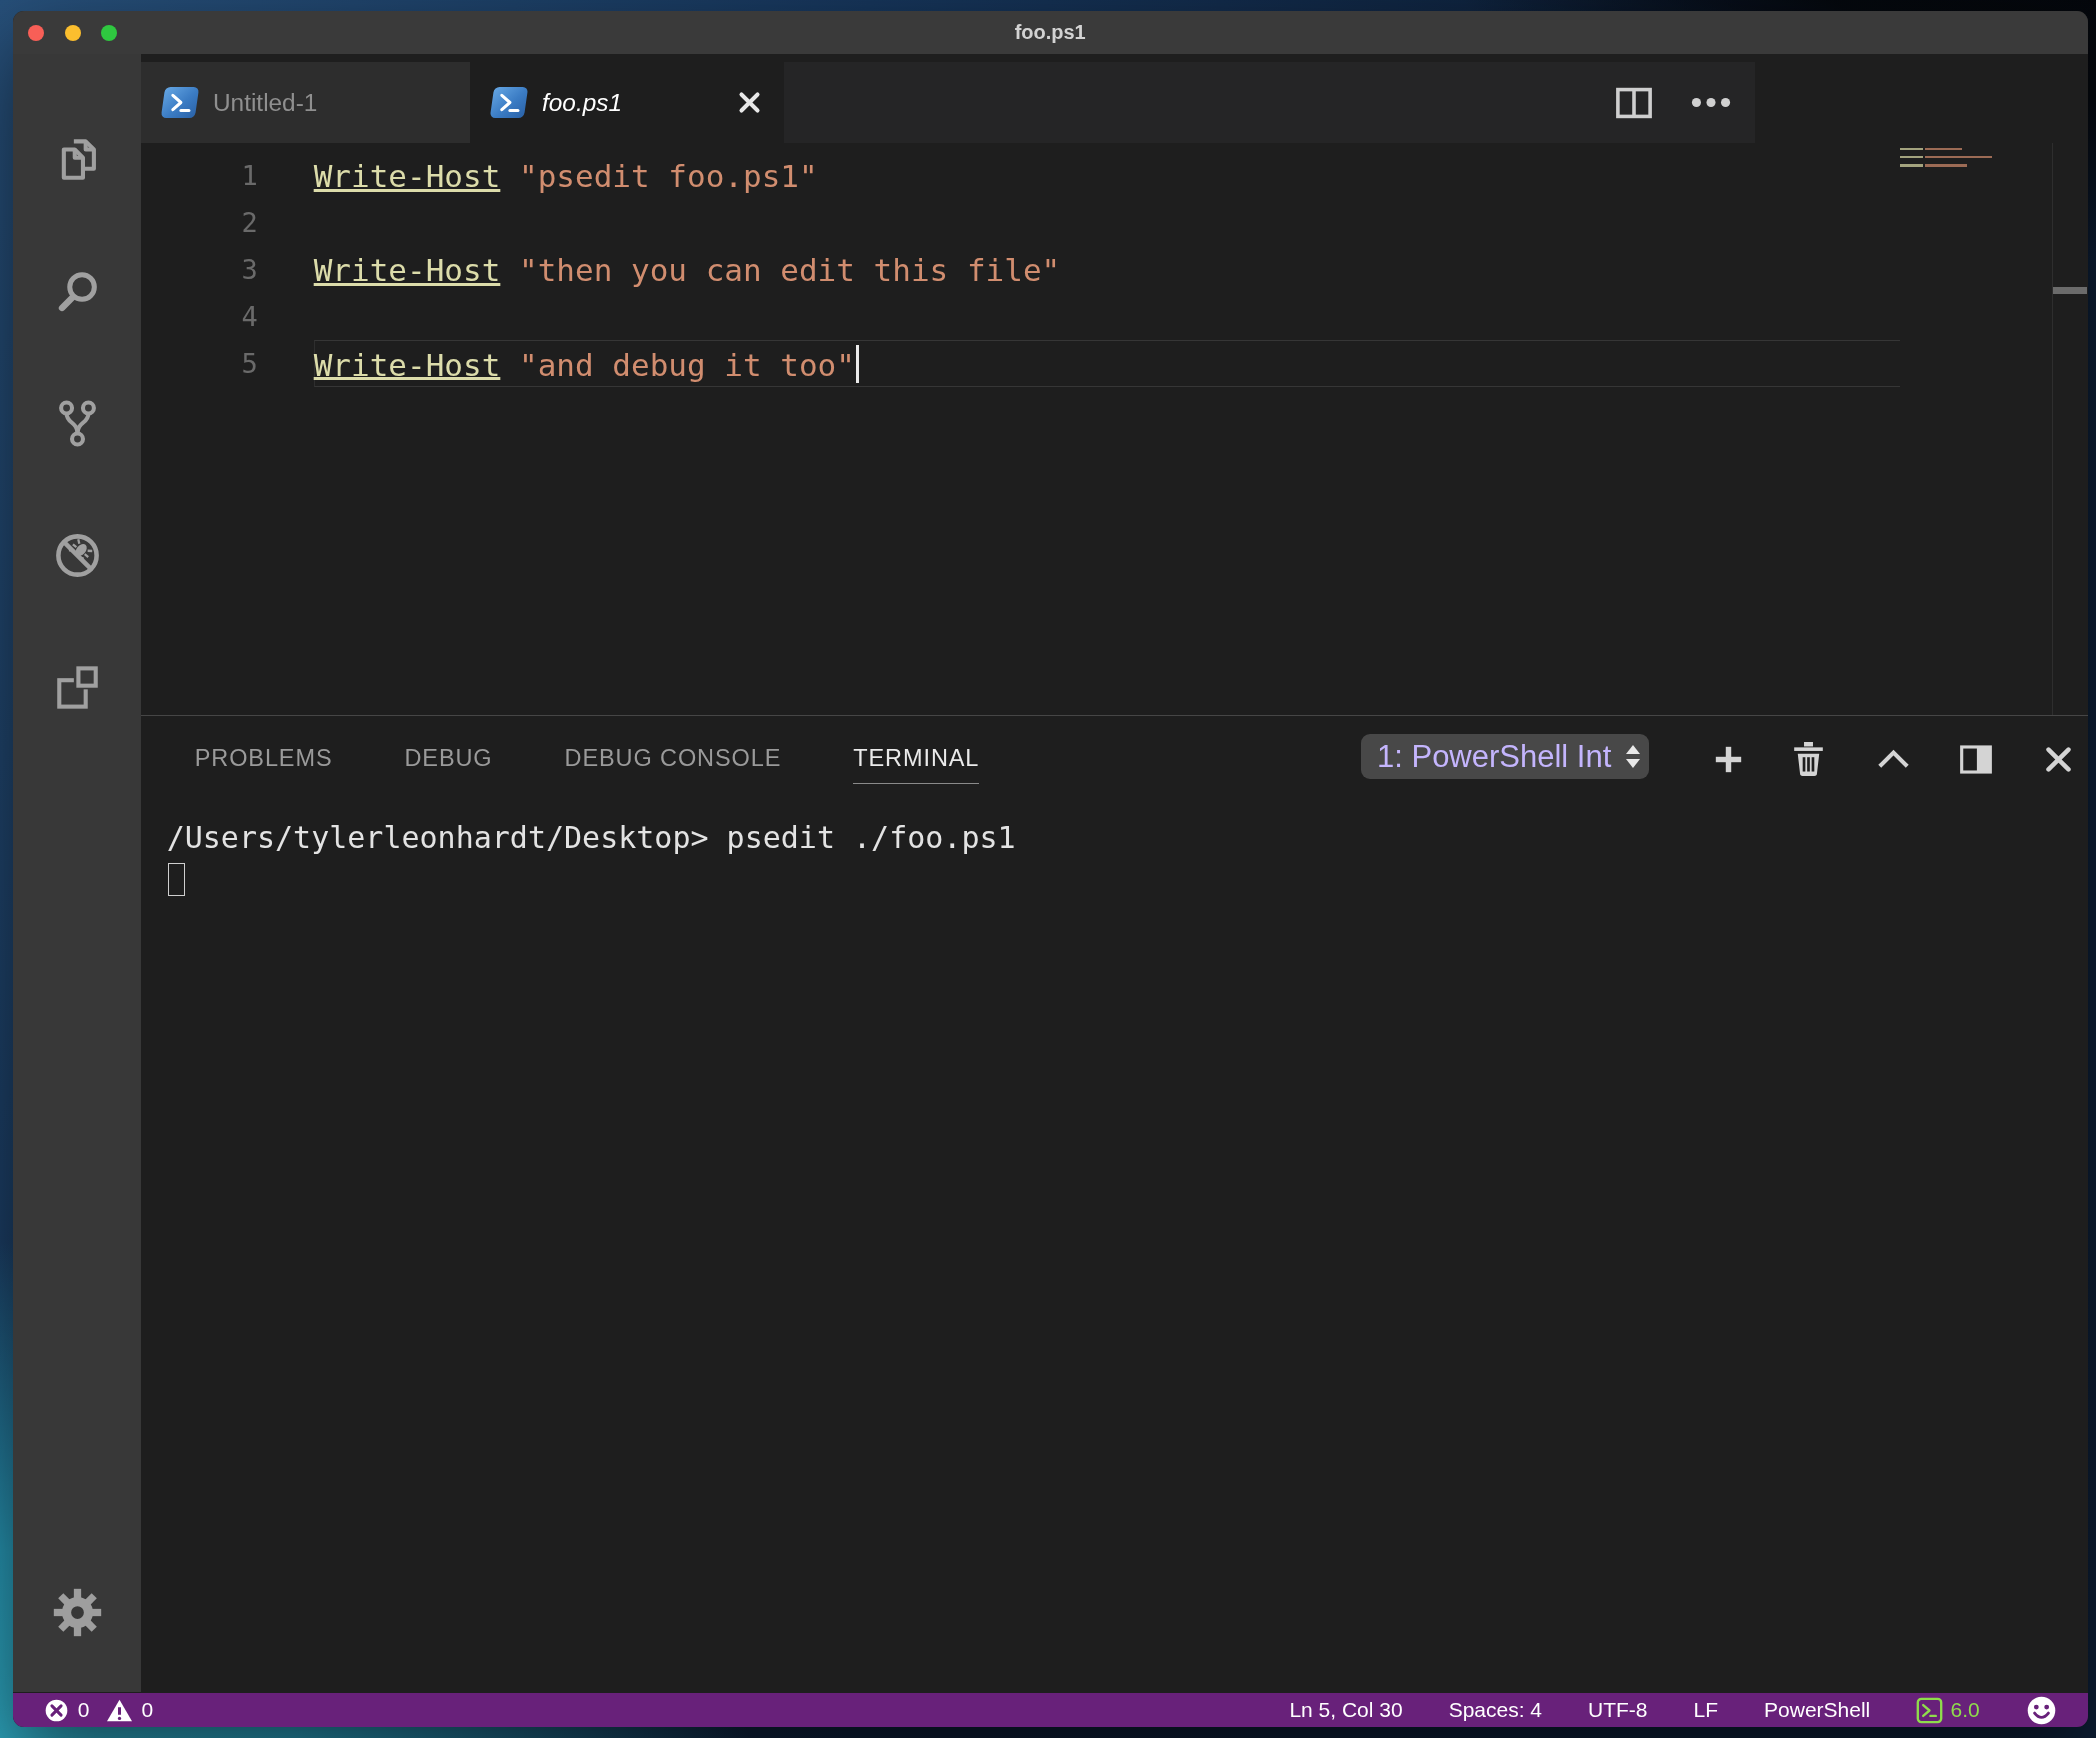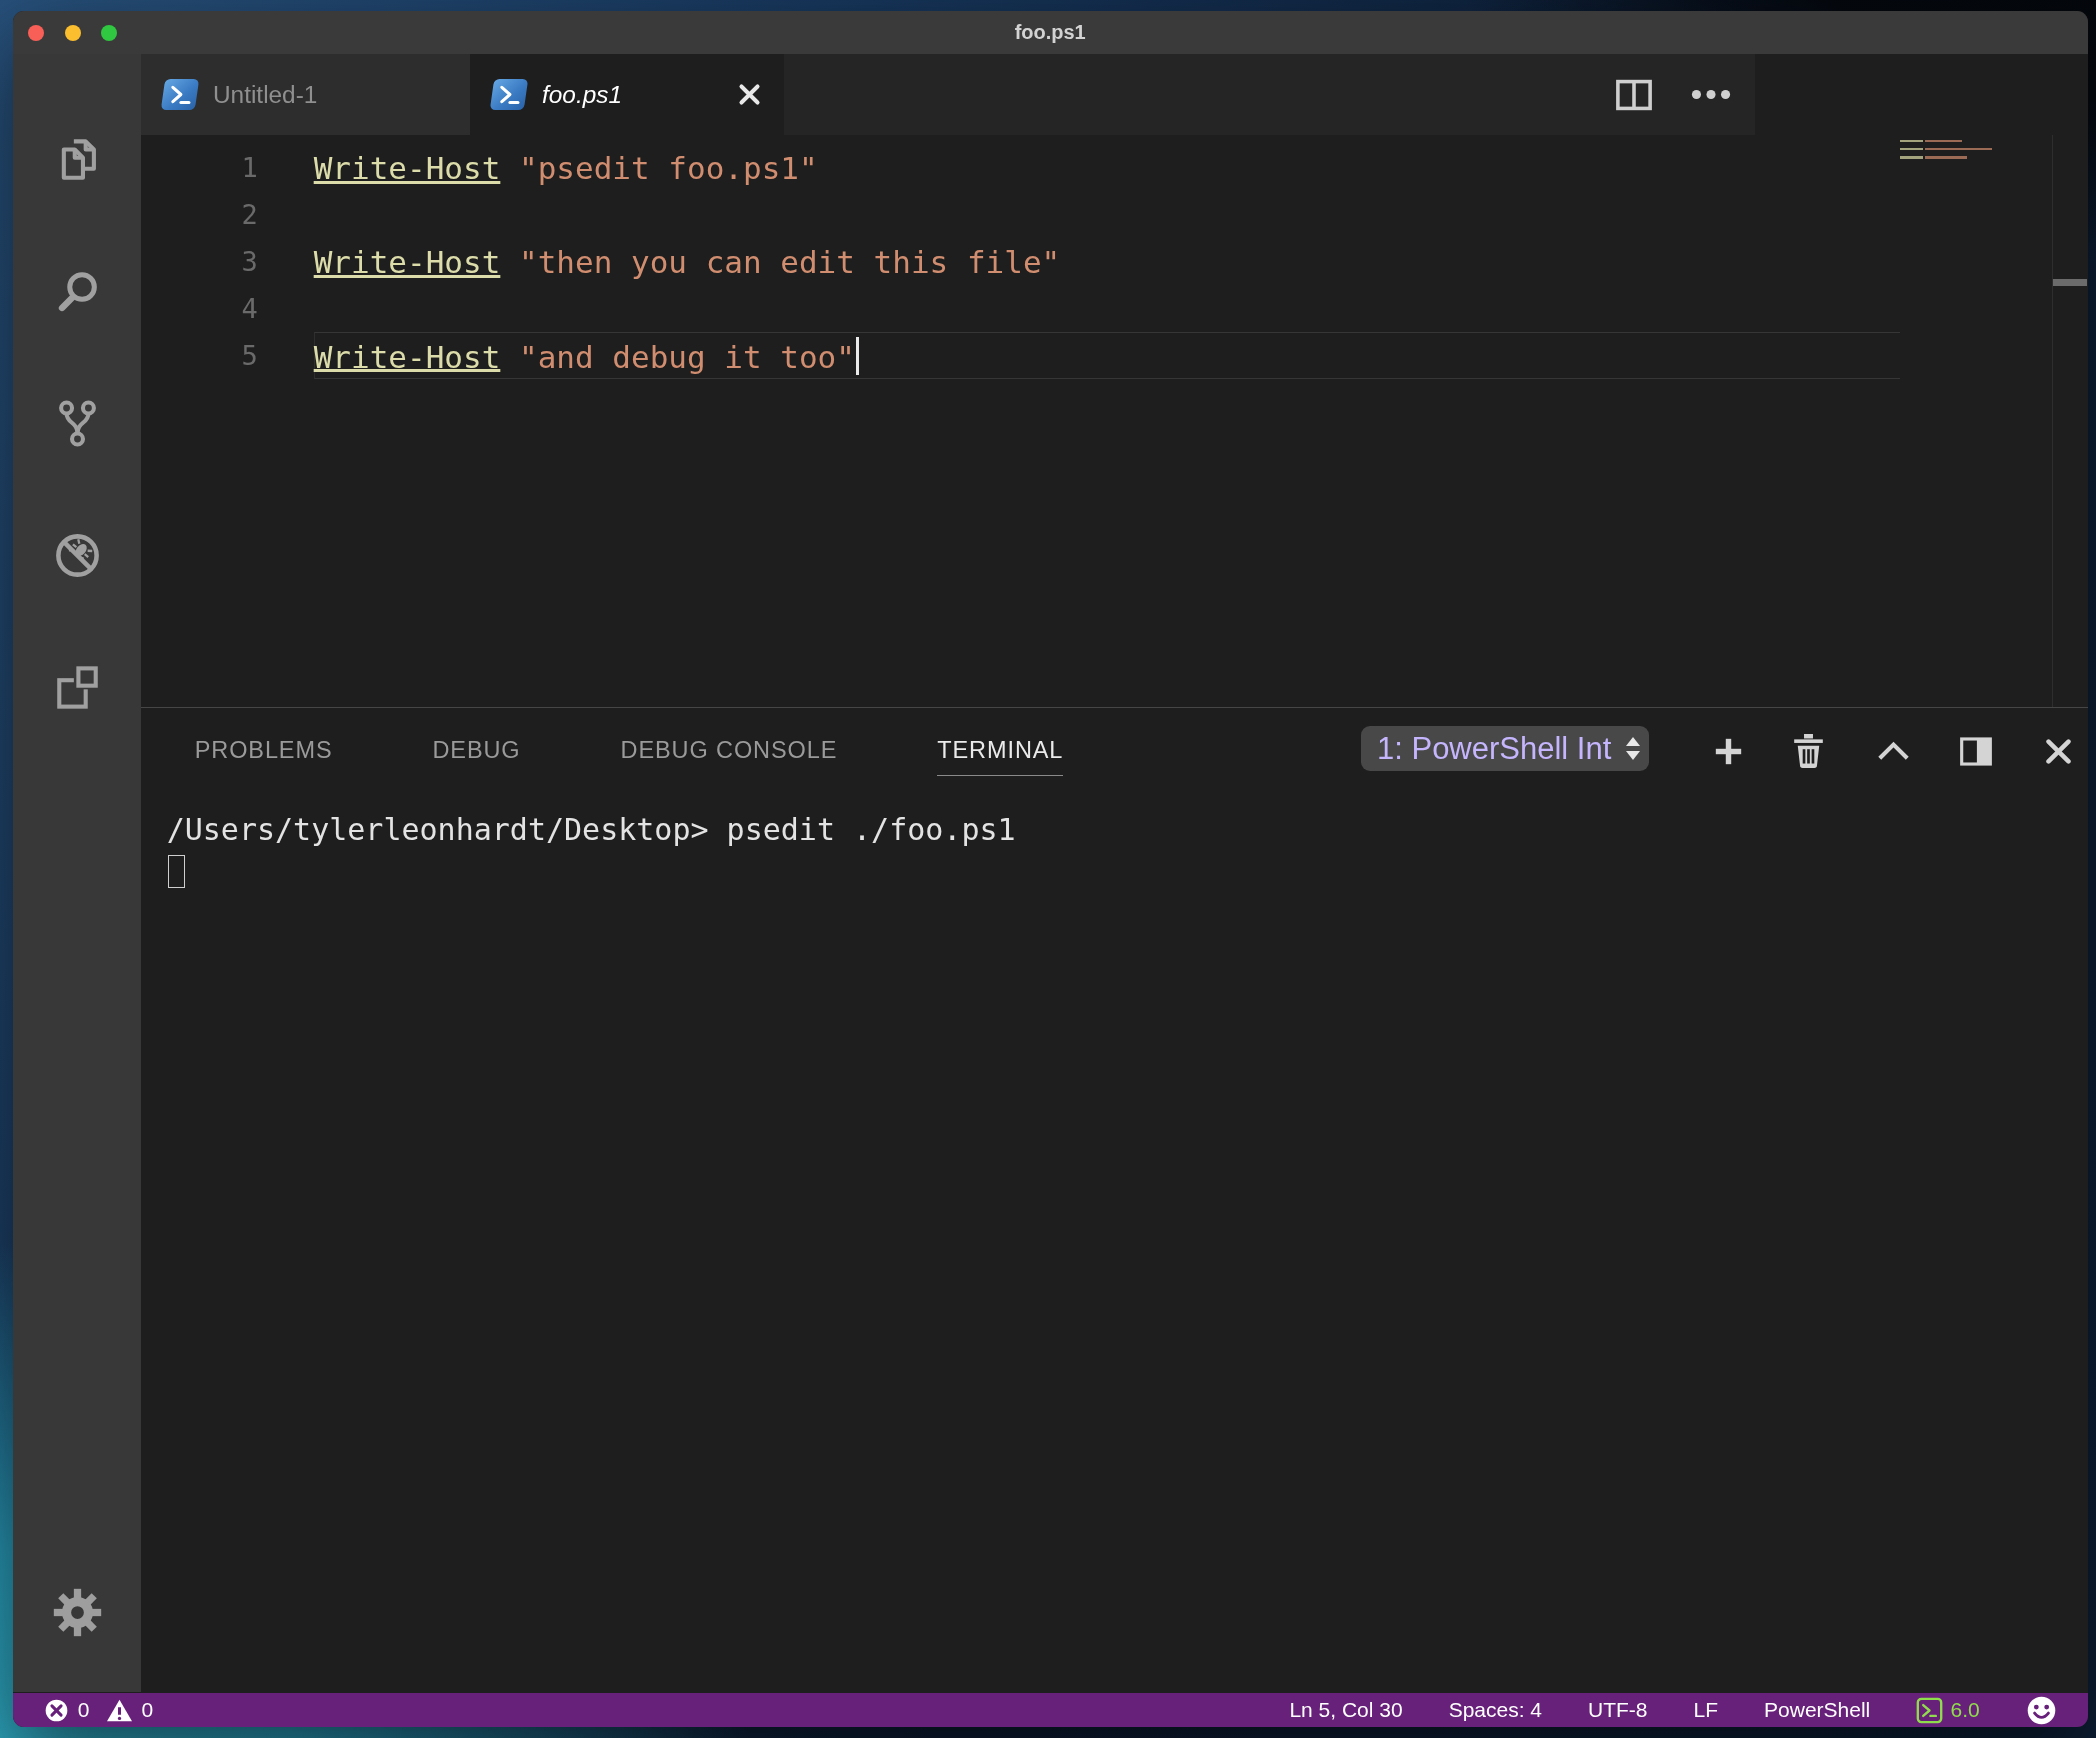--- a/index.html
+++ b/index.html
@@ -29,21 +29,21 @@
   
   .activitybar { position:absolute; left:0; top:43px; width:128px; height:1638px; background:#383838; }
   .act-icon { position:absolute; left:39px; width:51px; height:51px; cursor:pointer; }
   .act-explorer { top:81px; }
   .act-search   { top:213px; }
   .act-scm      { top:344px; }
   .act-debug    { top:476px; }
   .act-ext      { top:608px; }
   .act-gear     { top:1533px; }
   
-  .editorgroup { position:absolute; left:128px; top:43px; width:1614px; height:1638px; }
+  .editorgroup { position:absolute; left:128px; top:51px; width:1614px; height:1638px; }
   .tabbar { position:absolute; left:0; top:0; width:100%; height:81px; background:#252526; display:flex; }
   .tab { height:81px; display:flex; align-items:center; padding:0 22px; cursor:pointer; }
   .tab-inactive { width:329px; background:#2d2d2d; }
   .tab-active   { width:314px; background:#1e1e1e; }
   .tab-label { font-size:24.4px; margin-left:16.3px; white-space:nowrap; }
   .tab-inactive .tab-label { color:#8f8f8f; }
   .tab-active .tab-label { color:#ffffff; font-style:italic; }
   .ps-icon { width:34px; height:31px; border-radius:5.4px; transform:skewX(-8deg);
     background:linear-gradient(135deg,#66a7e4 0%,#3b7cc4 55%,#2a62a8 100%);
     position:relative; flex:none; }
@@ -67,21 +67,21 @@
   .minimap { position:absolute; left:1759px; top:4.5px; width:145px; }
   .mm-row { height:2.7px; margin-bottom:1.4px; white-space:nowrap; font-size:0; }
   .mm-row span { display:inline-block; height:2.7px; }
   .mm-cmdlet { background:#a3a37e; }
   .mm-string { background:#9c6b55; }
   .mm-plain  { background:transparent; }
   .overview-divider { position:absolute; left:1911px; top:0; width:1.8px; height:572px; background:#2e2e2e; }
   .overview-decoration { position:absolute; left:1912px; top:144px; width:34px; height:7.2px; background:#6b6b6b; }
   
   .panel { position:absolute; left:0; top:653px; width:1947px; height:985px; background:#1e1e1e; border-top:1.8px solid #464646; }
-  .panel-tabs { position:absolute; left:54px; top:0; height:85px; display:flex; gap:100px; align-items:center; }
+  .panel-tabs { position:absolute; left:54px; top:0; height:85px; display:flex; gap:72px; align-items:center; }
   .ptab { font-size:23.5px; letter-spacing:0.9px; color:#9a9a9a; cursor:pointer; white-space:nowrap; }
   .ptab.active { color:#eaeaea; border-bottom:1.8px solid #8a8a8a; padding-bottom:11px; margin-bottom:-12.7px; }
   .term-select { position:absolute; left:1220px; top:18px; width:288px; height:45px; background:#484848;
     border-radius:9px; display:flex; align-items:center; padding:0 9px 0 16.3px; cursor:pointer; overflow:hidden; }
   .term-select-label { color:#c4b5fd; font-size:31px; white-space:nowrap; overflow:hidden; flex:1; }
   .spinner { display:flex; flex-direction:column; gap:4.5px; margin-left:5.4px; flex:none; }
   .spin-up    { width:0; height:0; border-left:7.2px solid transparent; border-right:7.2px solid transparent; border-bottom:9px solid #e8e8e8; }
   .spin-down  { width:0; height:0; border-left:7.2px solid transparent; border-right:7.2px solid transparent; border-top:9px solid #e8e8e8; }
   .panel-action { position:absolute; top:25px; width:36px; height:36px; }
   .pa-plus  { left:1570px; } .pa-trash { left:1650px; } .pa-chev { left:1735px; }

